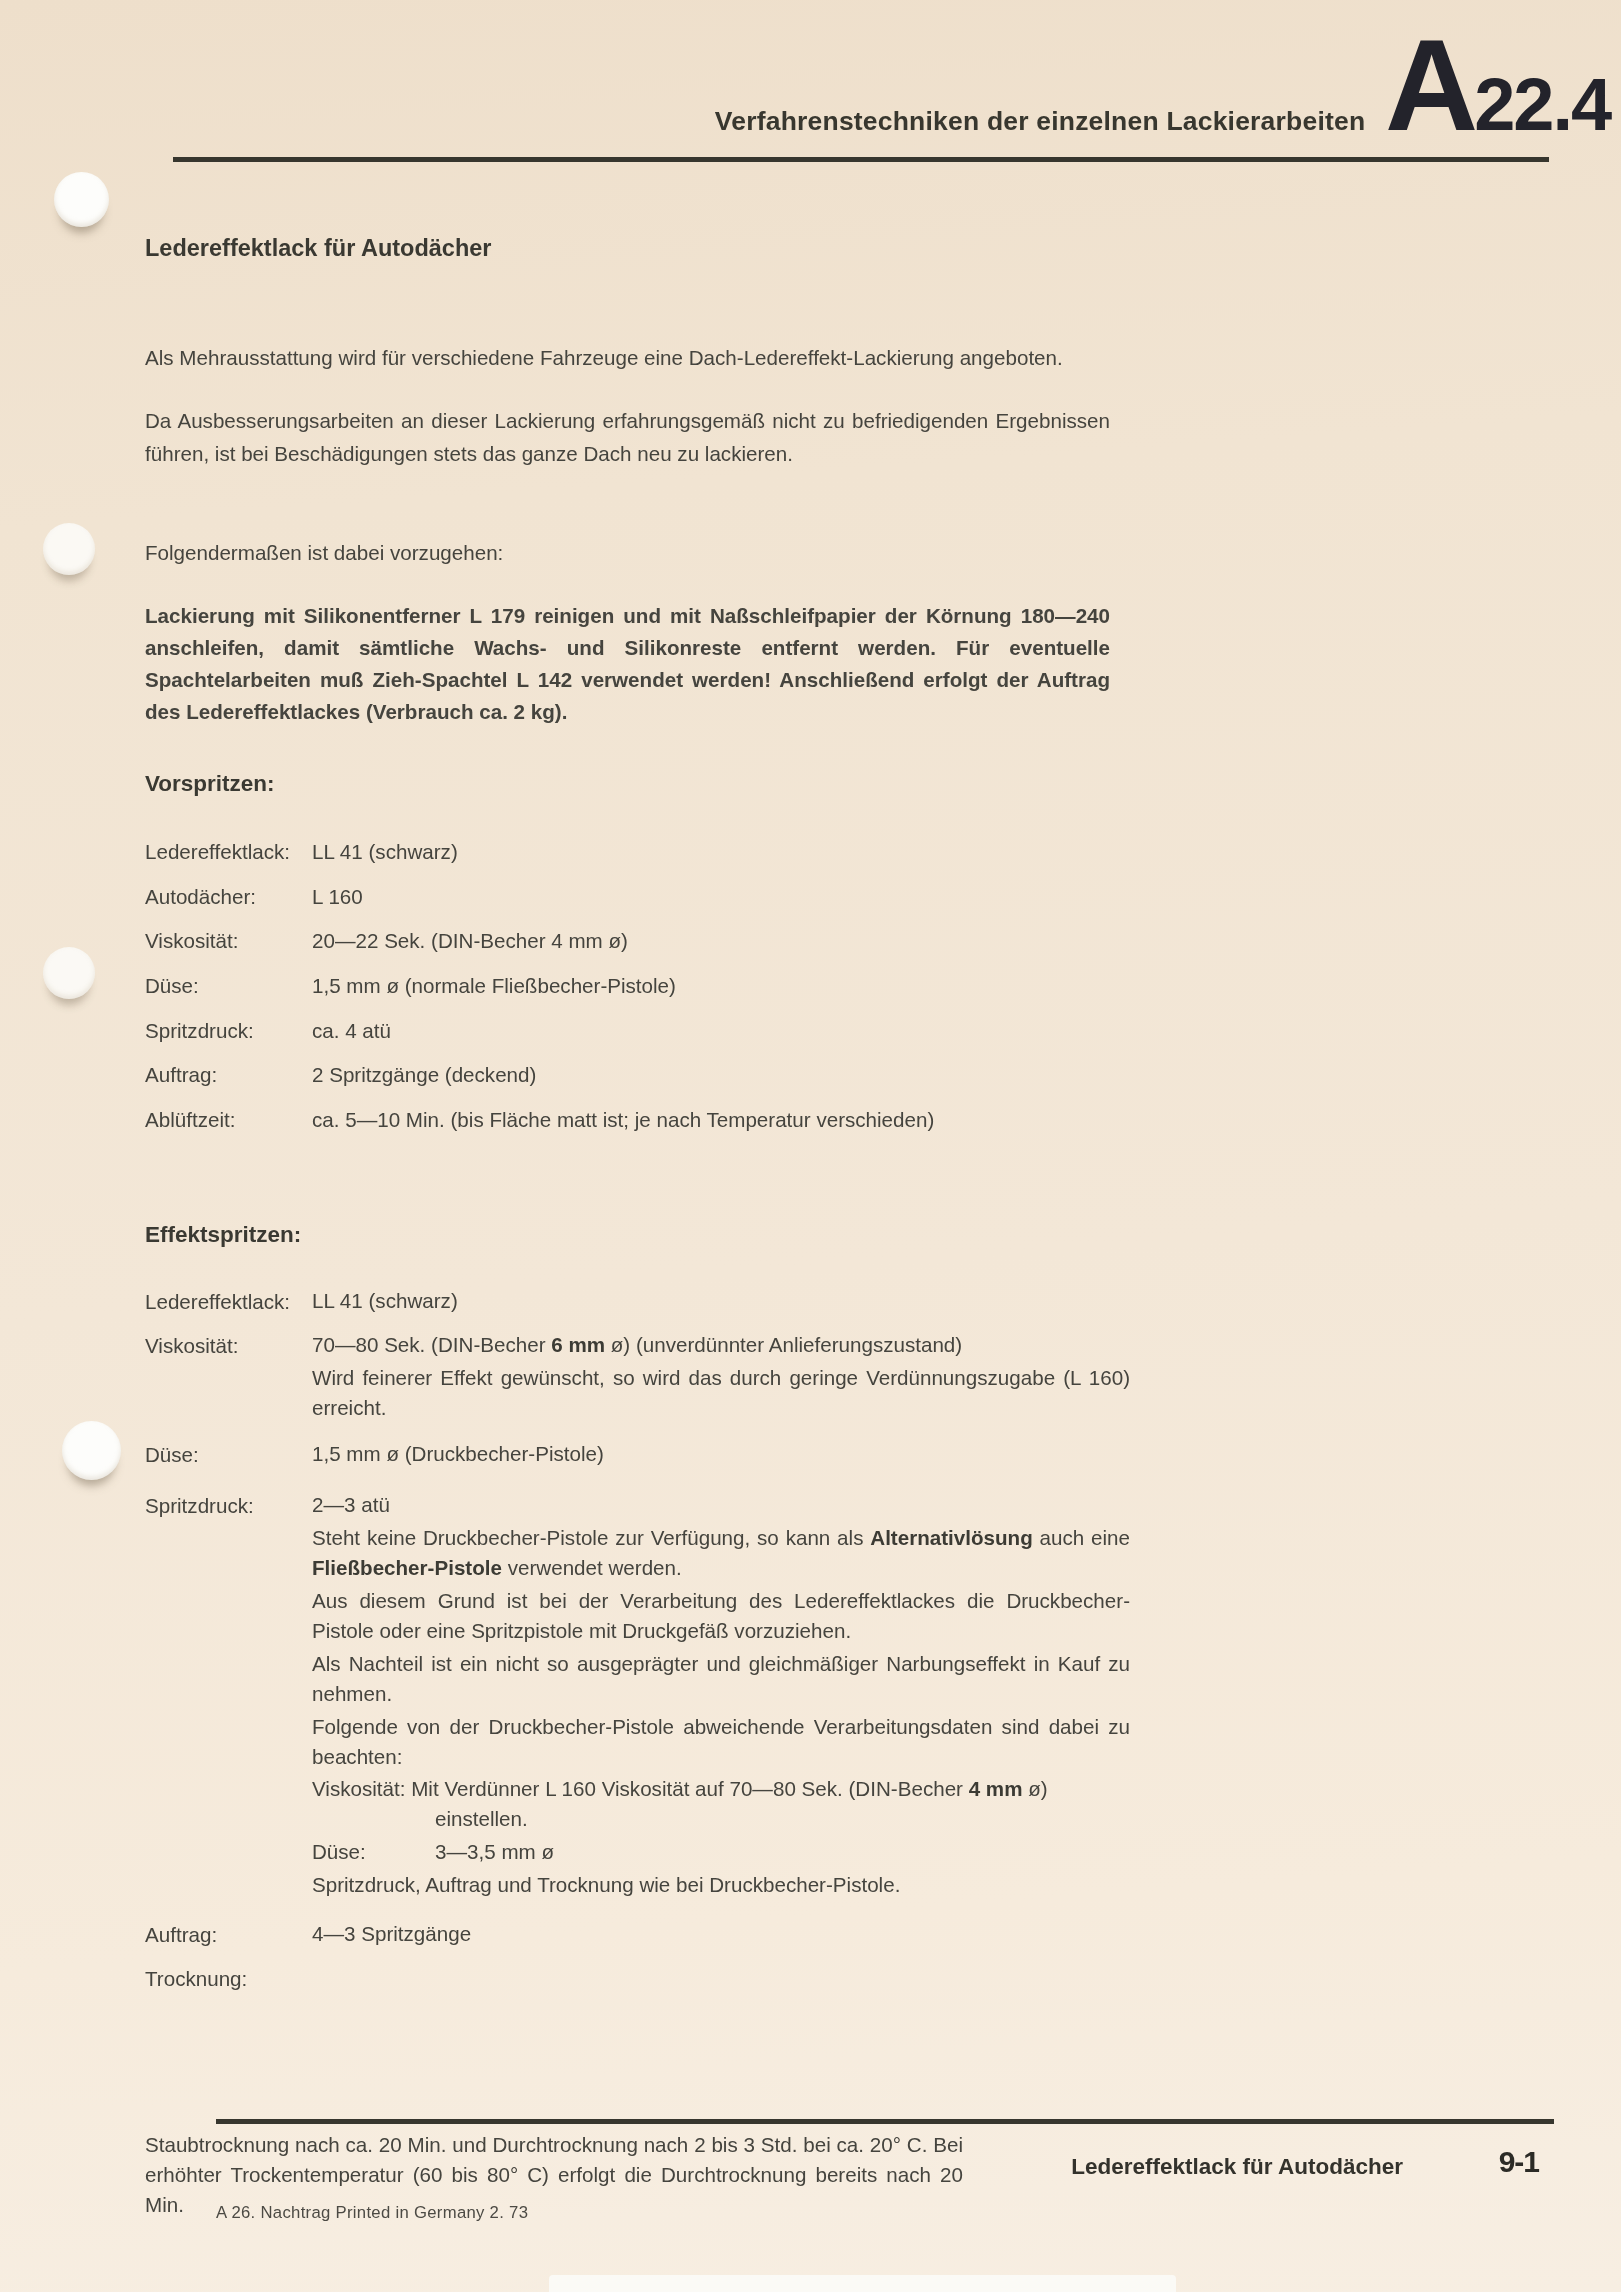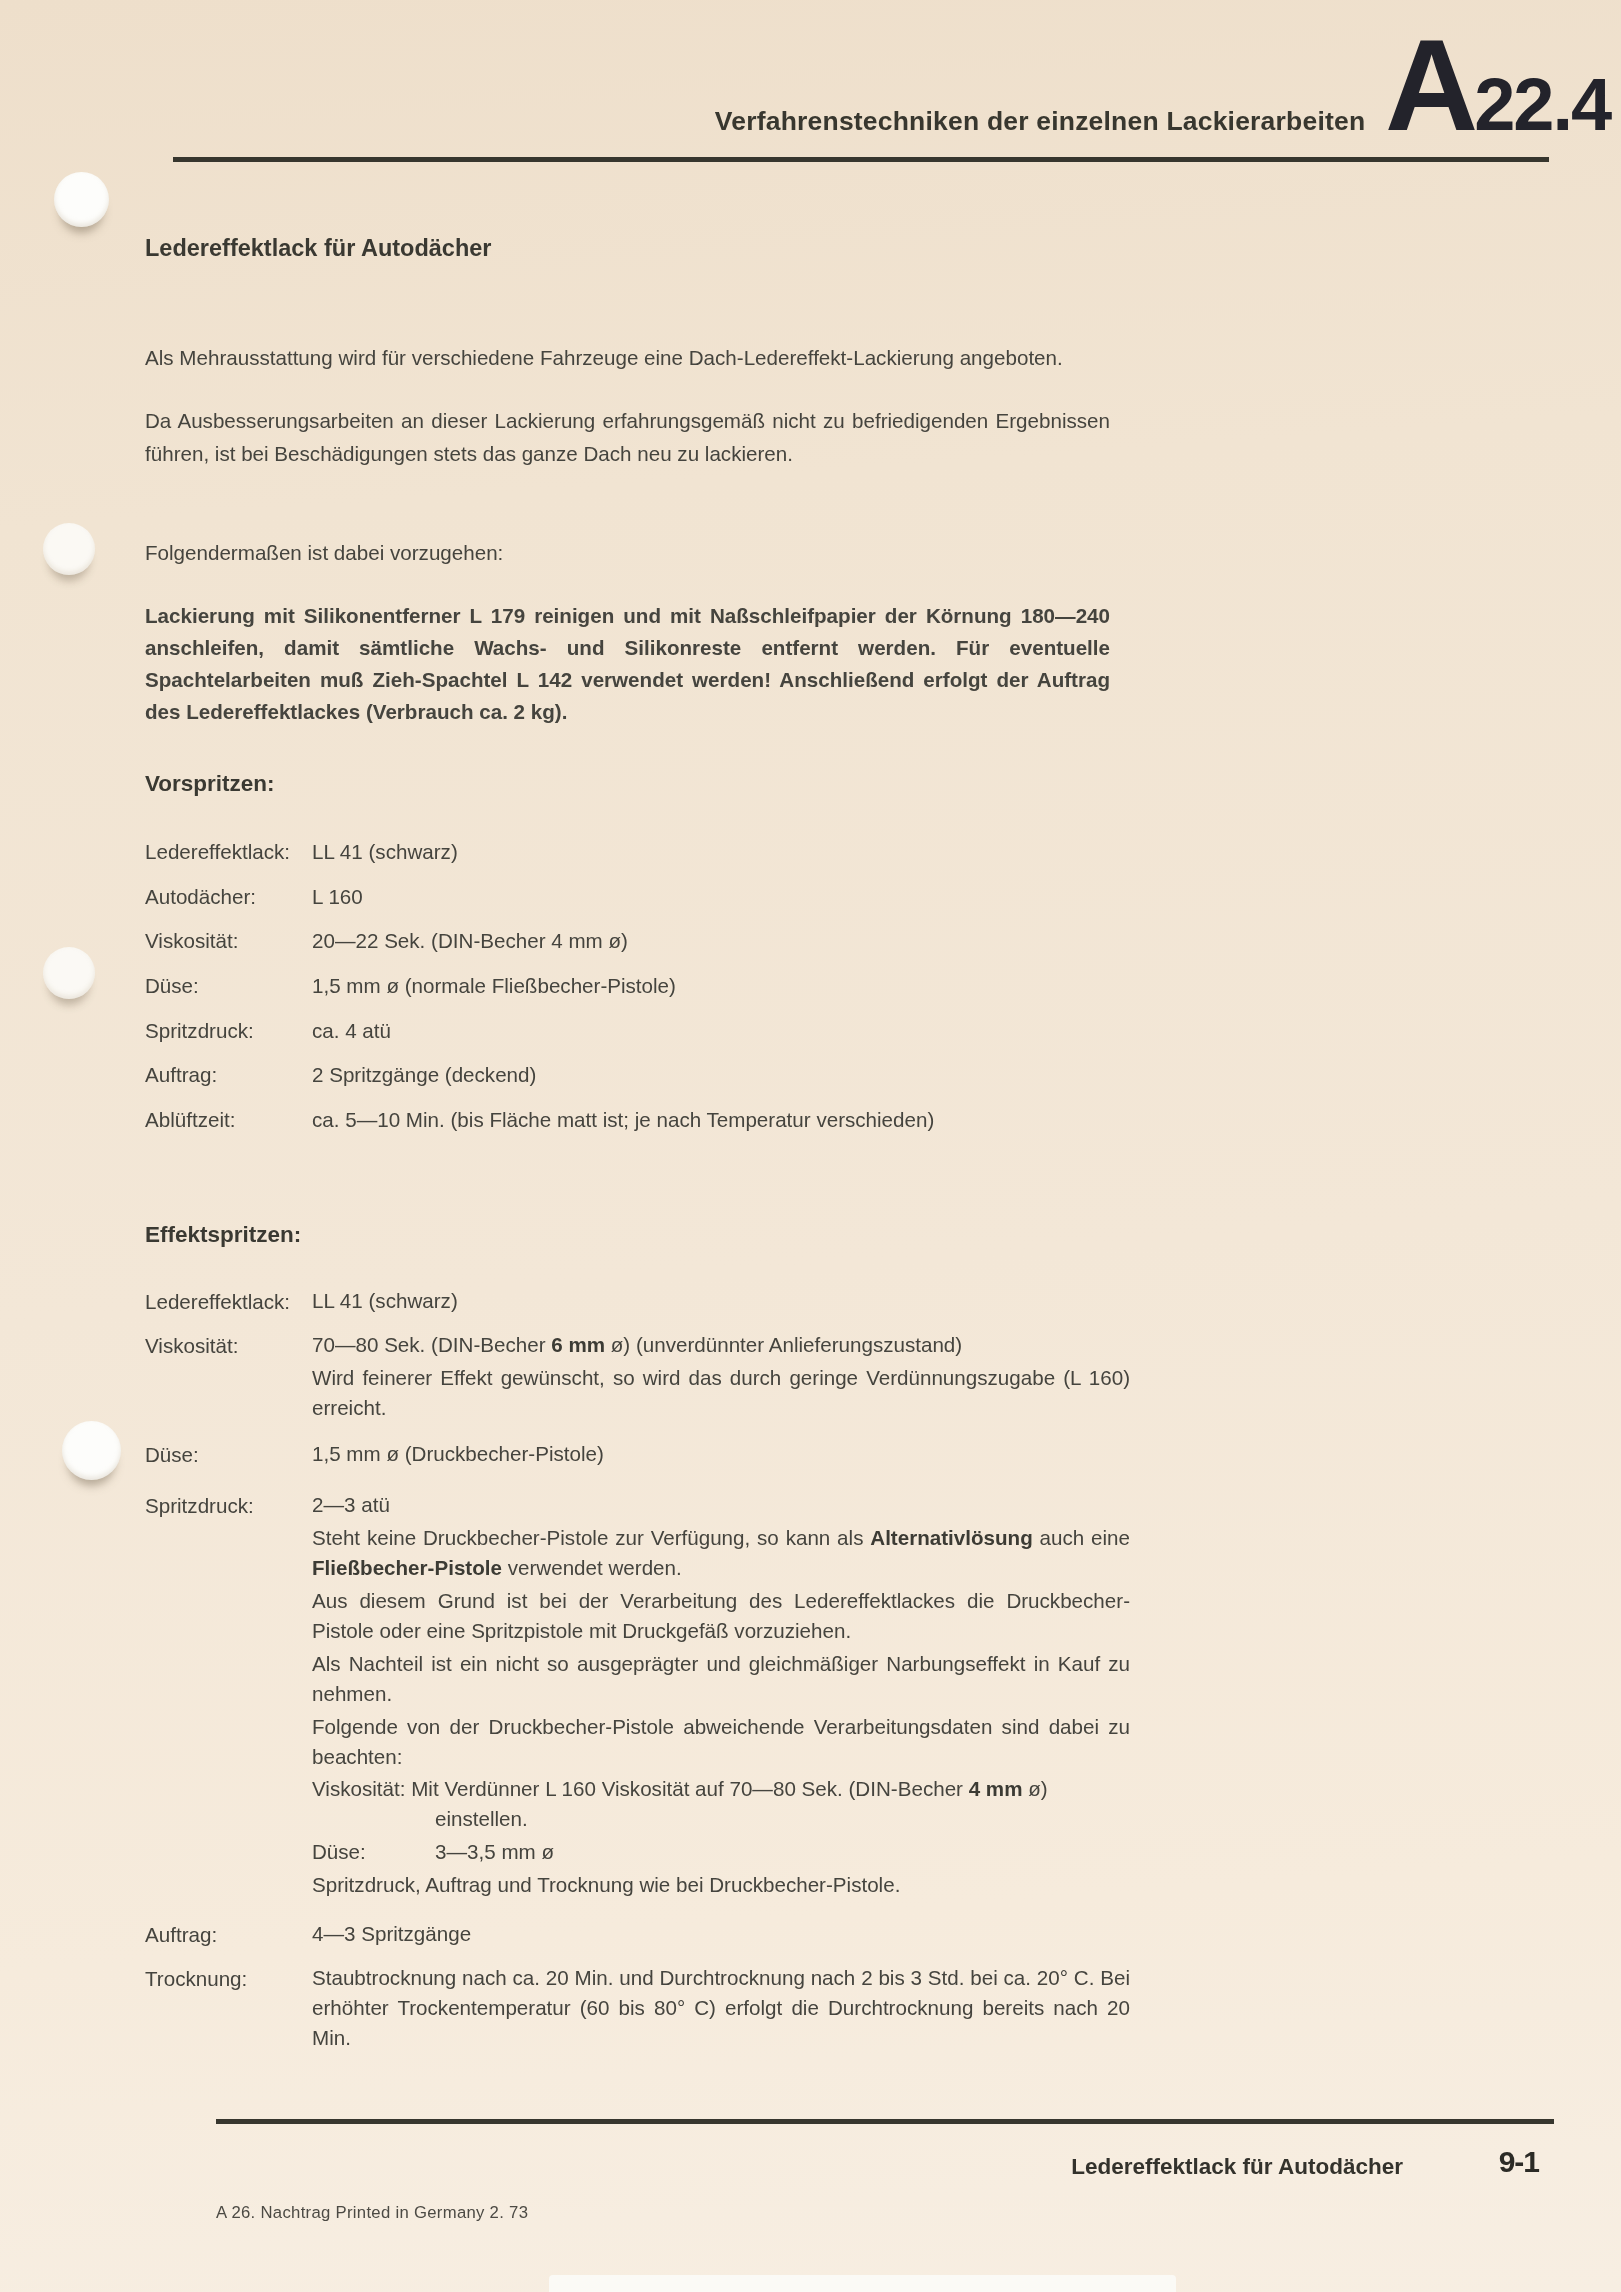--- a/index.html
+++ b/index.html
@@ -40,21 +40,21 @@
   .spec .lbl{width:167px;flex:0 0 167px;}
   .spec .val{width:818px;}
   .vlist{position:absolute;left:145px;top:836px;width:1039px;}
   .vlist .row{display:flex;font-size:20.6px;line-height:32px;margin-bottom:12.7px;}
   .vlist .lbl{width:167px;flex:0 0 167px;}
   .e-lack{top:1286px;}
   .e-visk{top:1330px;}
   .e-duese{top:1439px;}
   .e-spritz{top:1490px;}
   .e-auftrag{top:1919px;}
-  .e-trock{top:1963px;}
+  .e-trock{top:1963px;flex-direction:column;}
   .val p{margin:0 0 2.9px 0;line-height:30px;text-align:justify;}
   .val p.nj{text-align:left;}
   .w125{display:inline-block;width:123px;}
   .indent{margin-left:123px;}
   b{font-weight:700;color:#3c3b34;}
   
   .rule-bottom{position:absolute;top:2119px;left:216px;width:1338px;height:4.9px;background:#37362e;}
   .foot-chapter{position:absolute;top:2154px;right:218px;font-weight:700;font-size:22.5px;color:#33322c;}
   .foot-page{position:absolute;top:2145px;right:82px;font-weight:700;font-size:30px;color:#2c2b26;letter-spacing:-1px;}
   .imprint{position:absolute;top:2203px;left:216px;font-size:16.7px;color:#4c4a44;letter-spacing:0.3px;}

